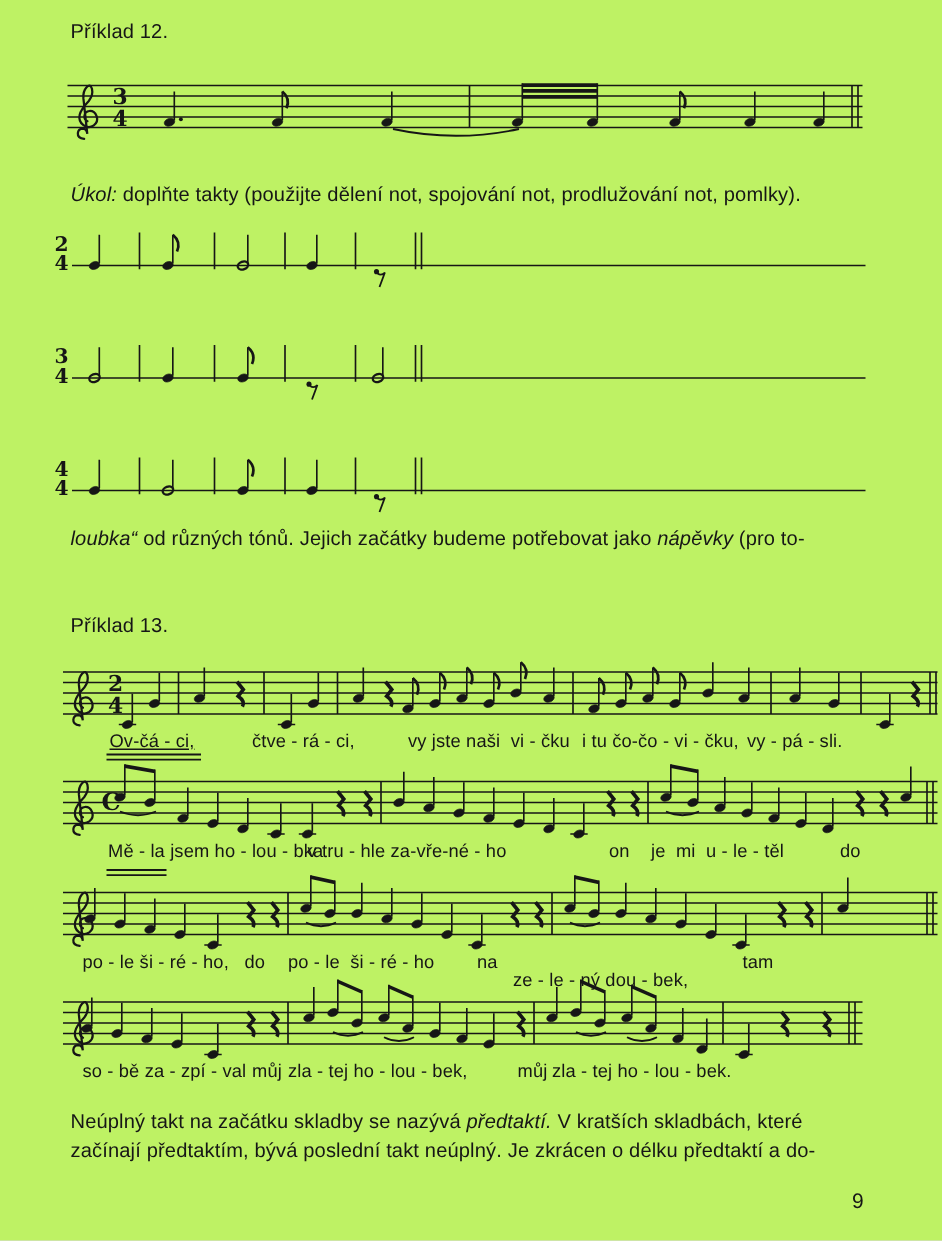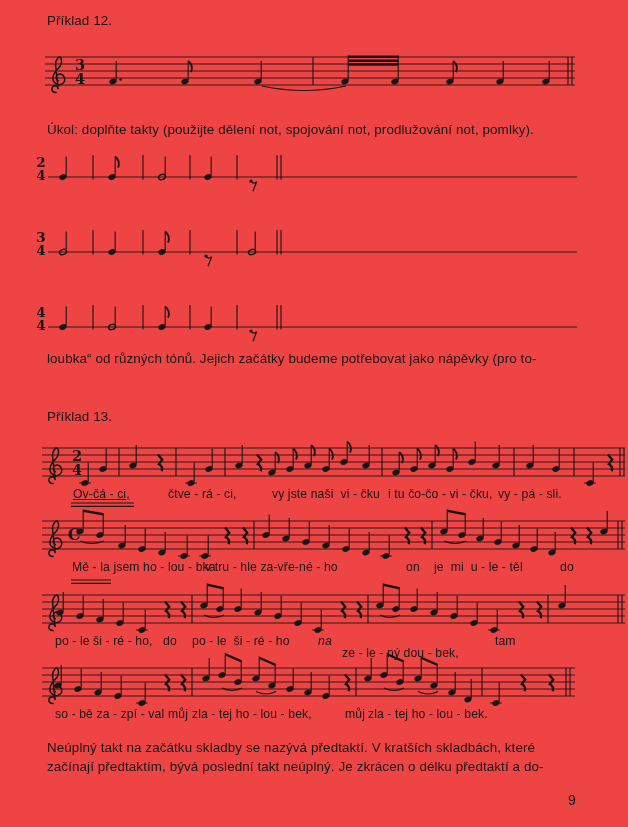--- a/index.html
+++ b/index.html
@@ -1,20 +1,20 @@
 <!DOCTYPE html>
 <html><head>
 <meta charset="utf-8">
 <style>
   html,body{margin:0;padding:0;background:#d9d9d9;}
-  .page{position:relative;width:628px;height:827px;background:#ef4444;color:#161616;
+  .page{position:relative;width:628px;height:827px;background:#bef264;color:#161616;
         font-family:"Liberation Sans",sans-serif;overflow:hidden;}
   .tblock{position:absolute;font-size:13.4px;line-height:19.4px;white-space:nowrap;
           letter-spacing:0.1px;}
-  .it{text-align:right;}
+  .it{font-style:italic;text-align:right;}
   .lyr-row{position:absolute;left:0;top:0;}
   .lyr{position:absolute;font-size:12.2px;white-space:pre;letter-spacing:0.1px;}
   #music{position:absolute;left:0;top:0;}
   .ts-num{font-family:"DejaVu Serif",serif;font-weight:bold;}
   .pgnum{position:absolute;font-size:14px;}
 </style>
 </head>
 <body>
 
 <div class="page">
@@ -444,21 +444,21 @@
         <span class="lyr" style="left: 72px; top: 560px;">Mě - la jsem ho - lou - bka</span>
         <span class="lyr" style="left: 205px; top: 560px;">v tru - hle za-vře-né - ho</span>
         <span class="lyr" style="left: 406px; top: 560px;">on</span>
         <span class="lyr" style="left: 434px; top: 560px;">je  mi  u - le - těl</span>
         <span class="lyr" style="left: 560px; top: 560px;">do</span>
       </div>
       <div class="lyr-row">
         <span class="lyr" style="left: 55px; top: 634px;">po - le ši - ré - ho,</span>
         <span class="lyr" style="left: 163px; top: 634px;">do</span>
         <span class="lyr" style="left: 192px; top: 634px;">po - le  ši - ré - ho</span>
-        <span class="lyr" style="left: 318px; top: 634px; font-style: italic;">na</span>
+        <span class="lyr" style="left: 318px; top: 634px;">na</span>
         <span class="lyr" style="left: 342px; top: 634px; margin-top: 12px;">ze - le - ný dou - bek,</span>
         <span class="lyr" style="left: 495px; top: 634px;">tam</span>
       </div>
       <div class="lyr-row">
         <span class="lyr" style="left: 55px; top: 707px;">so - bě za - zpí - val</span>
         <span class="lyr" style="left: 168px; top: 707px;">můj</span>
         <span class="lyr" style="left: 192px; top: 707px;">zla - tej ho - lou - bek,</span>
         <span class="lyr" style="left: 345px; top: 707px;">můj</span>
         <span class="lyr" style="left: 368px; top: 707px;">zla - tej ho - lou - bek.</span>
       </div>

